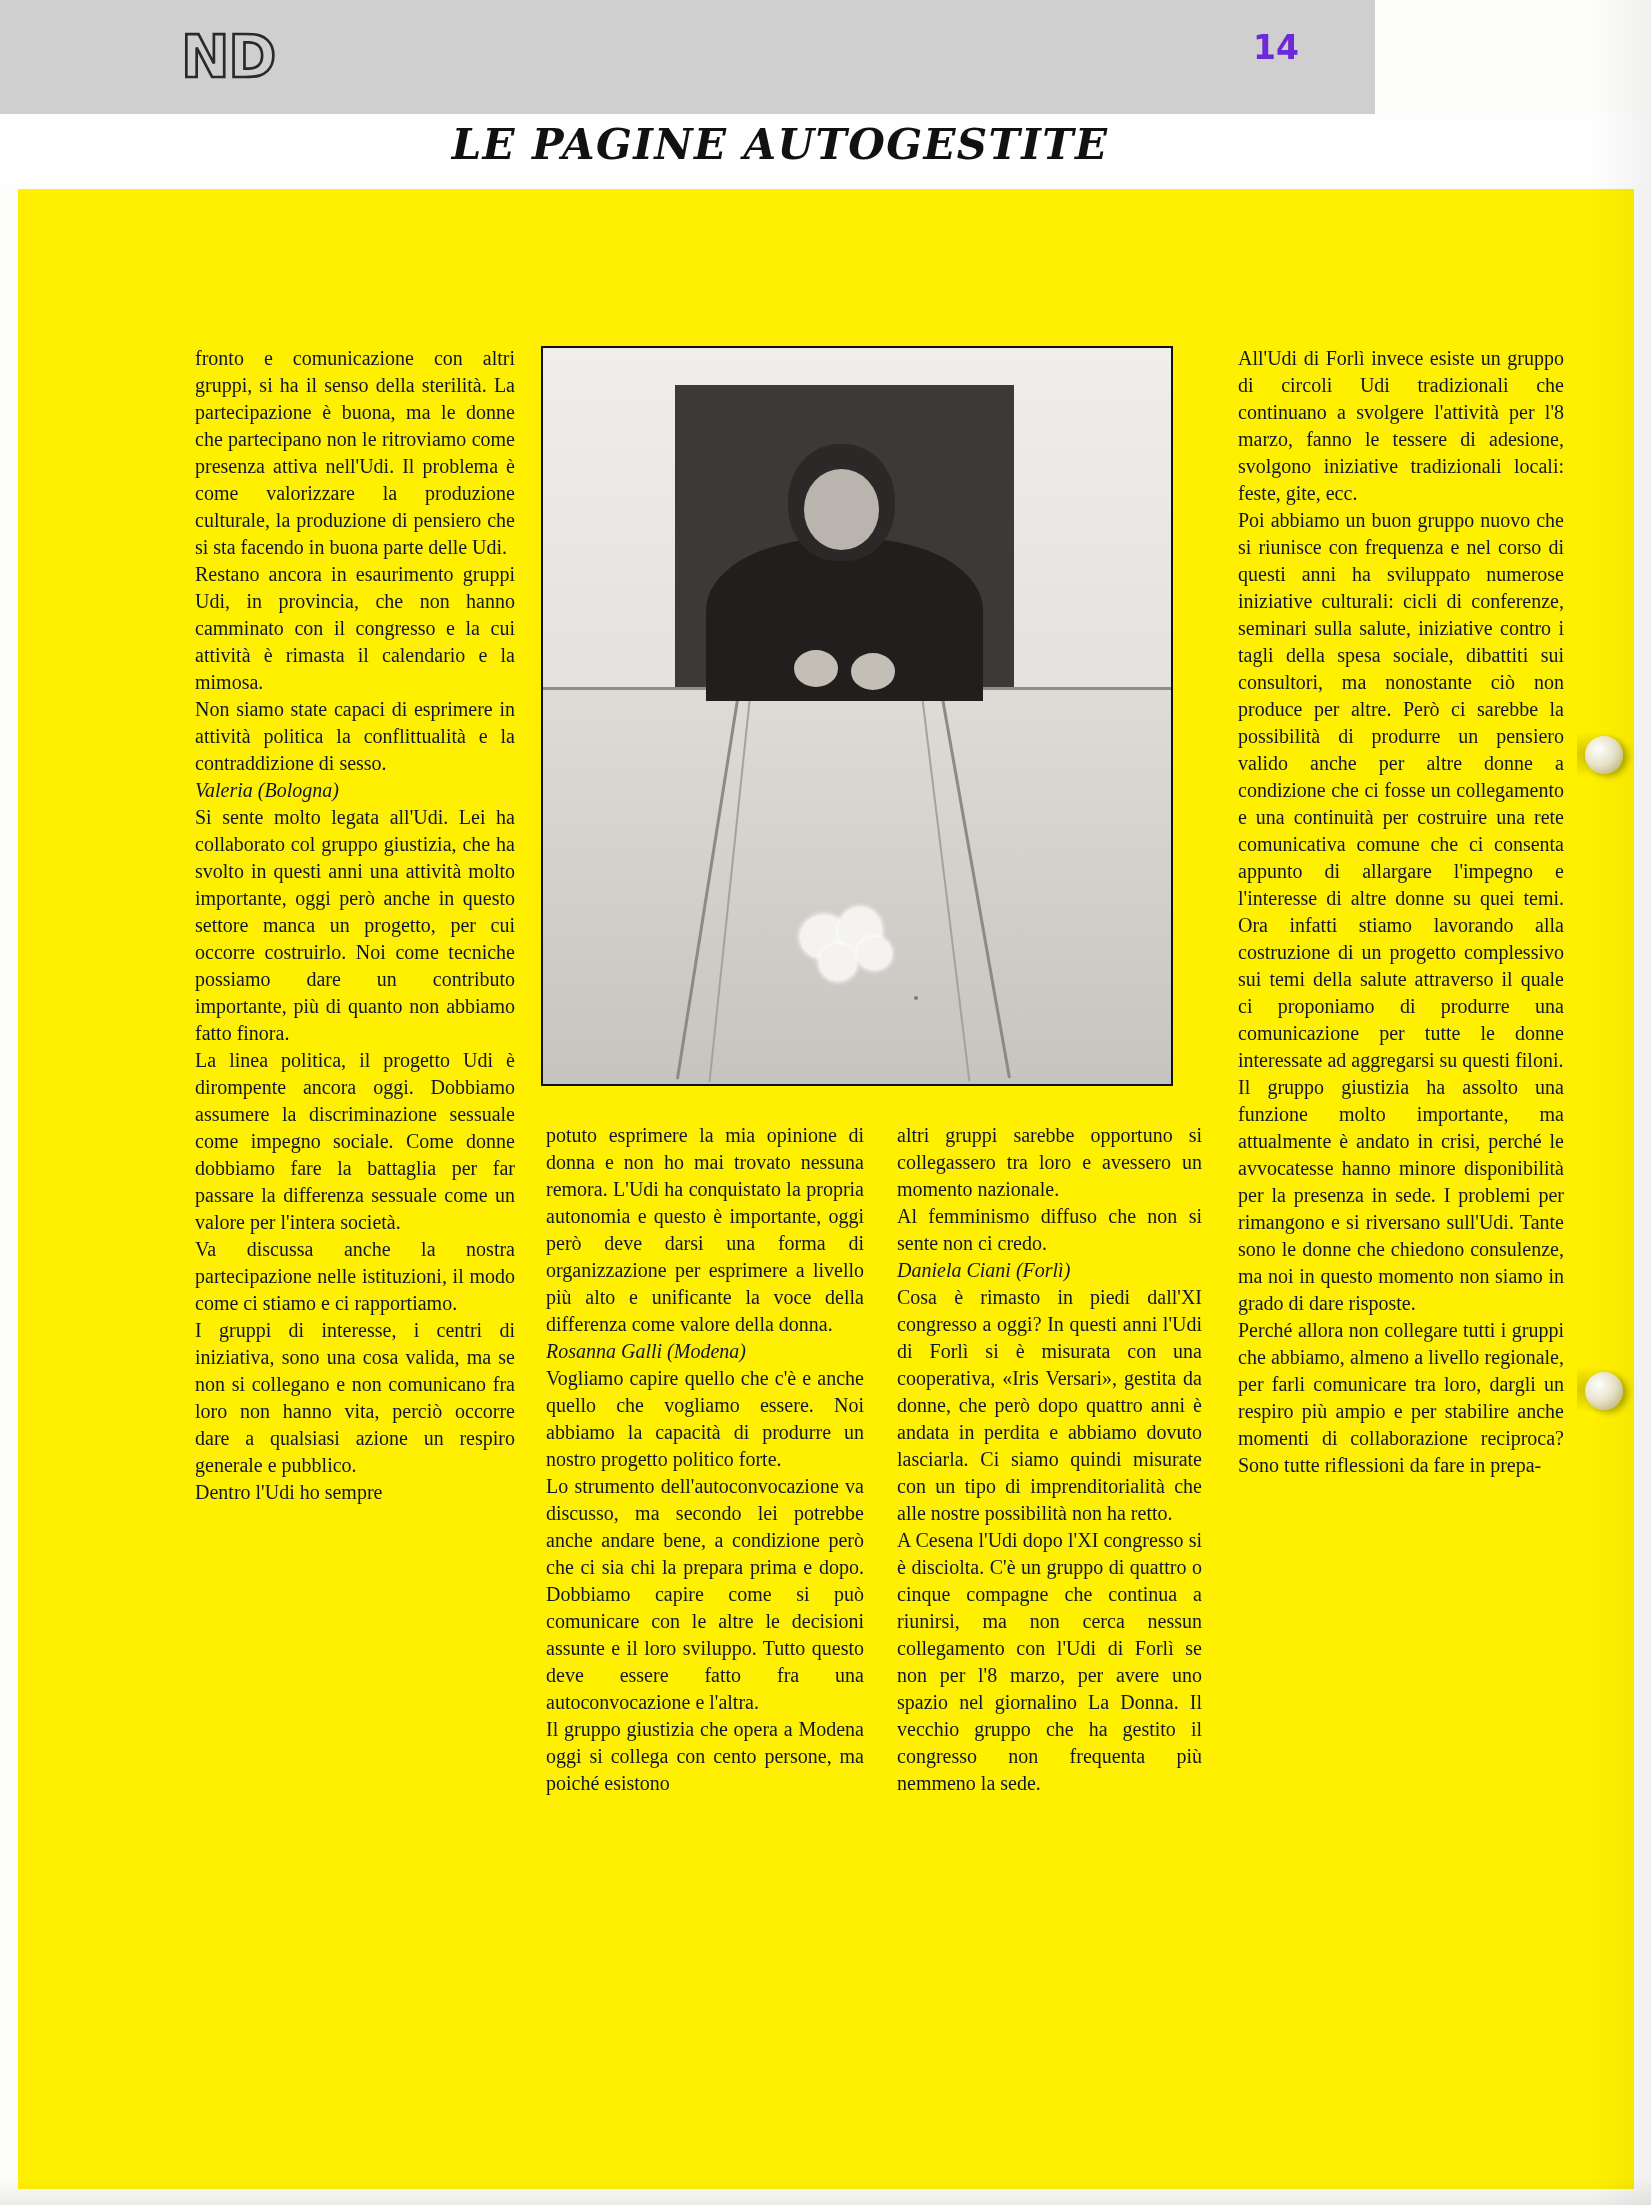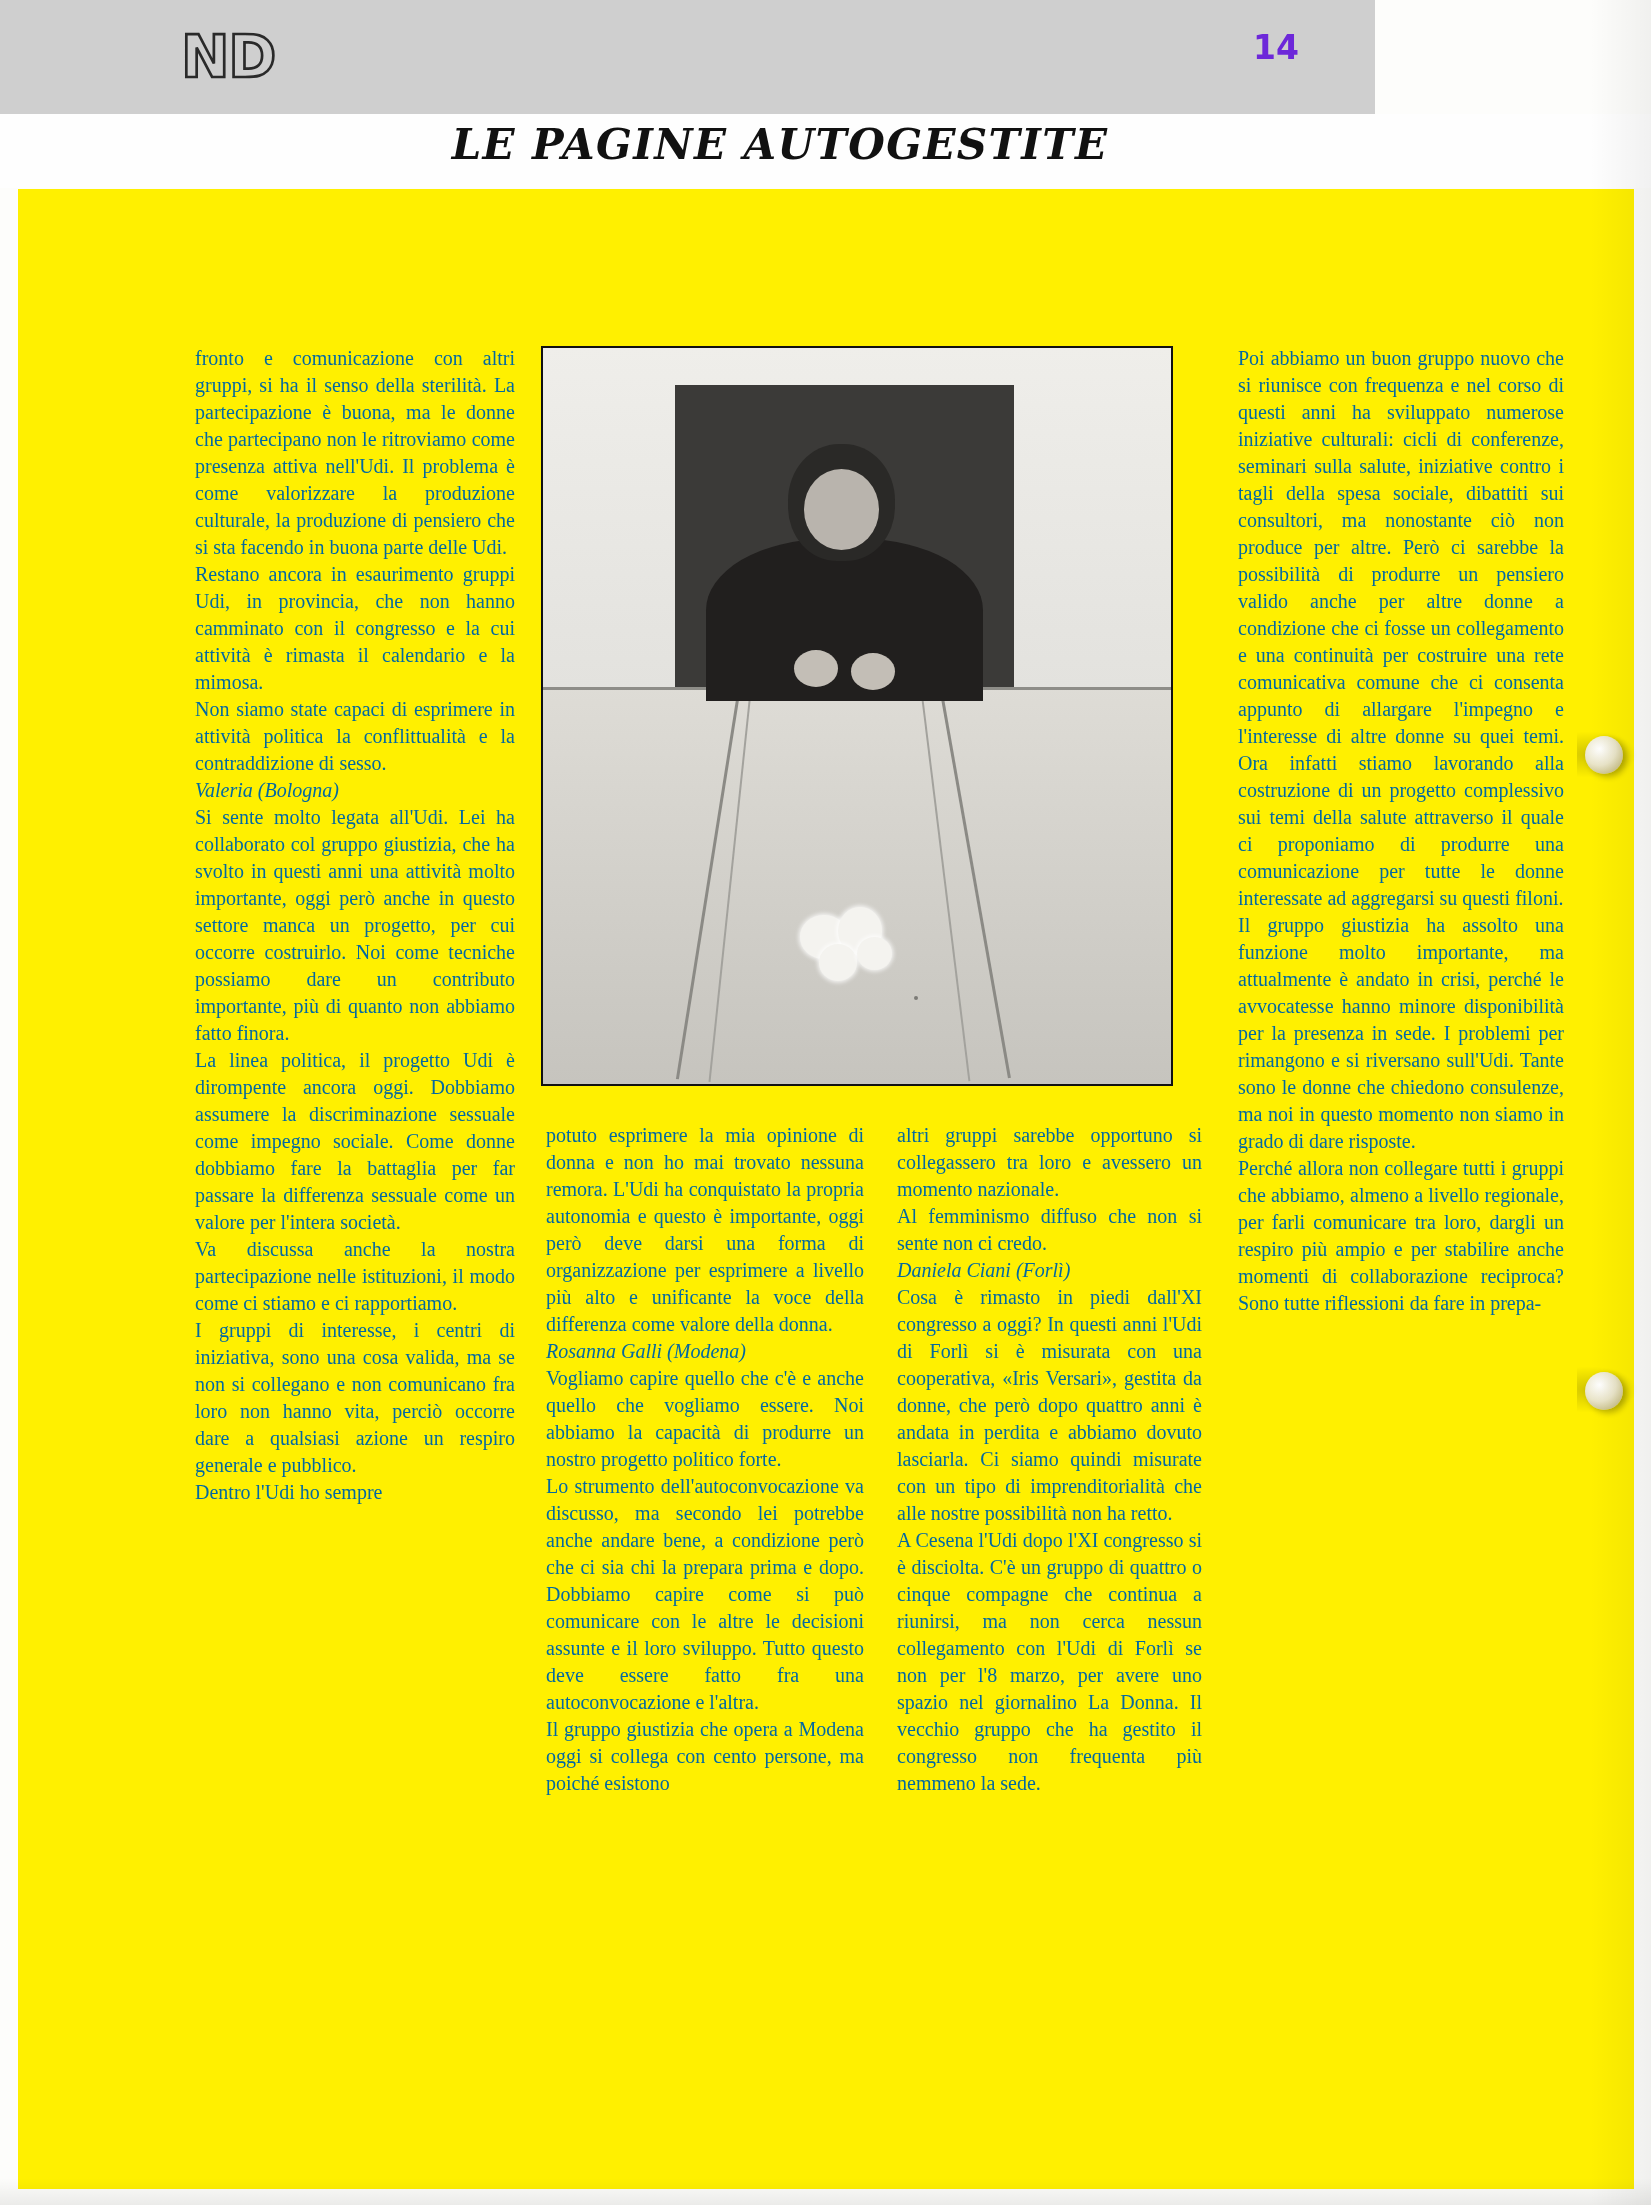--- a/index.html
+++ b/index.html
@@ -72,21 +72,21 @@
     width: 1616px;
     height: 2000px;
     background: #fff000;
   }
   
   .col {
     position: absolute;
     font-size: 20px;
     line-height: 27px;
     text-align: justify;
-    color: #0369a1;
+    color: #0f172a;
     font-family: "Liberation Serif", serif;
   }
   .col p { margin: 0; }
   .col .byline {
     font-style: italic;
     margin: 0;
   }
 
   #col1 { left: 195px;  top: 345px;  width: 320px; }
   #col2a { left: 546px; top: 1122px; width: 318px; }
@@ -292,20 +292,21 @@
 
   <div class="col" id="col3a">
     <p>altri gruppi sarebbe opportuno si collegassero tra loro e avessero un momento nazionale.</p>
     <p>Al femminismo diffuso che non si sente non ci credo.</p>
     <p class="byline">Daniela Ciani (Forlì)</p>
     <p>Cosa è rimasto in piedi dall'XI congresso a oggi? In questi anni l'Udi di Forlì si è misurata con una cooperativa, «Iris Versari», gestita da donne, che però dopo quattro anni è andata in perdita e abbiamo dovuto lasciarla. Ci siamo quindi misurate con un tipo di imprenditorialità che alle nostre possibilità non ha retto.</p>
     <p>A Cesena l'Udi dopo l'XI congresso si è disciolta. C'è un gruppo di quattro o cinque compagne che continua a riunirsi, ma non cerca nessun collegamento con l'Udi di Forlì se non per l'8 marzo, per avere uno spazio nel giornalino La Donna. Il vecchio gruppo che ha gestito il congresso non frequenta più nemmeno la sede.</p>
   </div>
 
   <div class="col" id="col4">
+    <p>All'Udi di Forlì invece esiste un gruppo di circoli Udi tradizionali che continuano a svolgere l'attività per l'8 marzo, fanno le tessere di adesione, svolgono iniziative tradizionali locali: feste, gite, ecc.</p>
     <p>Poi abbiamo un buon gruppo nuovo che si riunisce con frequenza e nel corso di questi anni ha sviluppato numerose iniziative culturali: cicli di conferenze, seminari sulla salute, iniziative contro i tagli della spesa sociale, dibattiti sui consultori, ma nonostante ciò non produce per altre. Però ci sarebbe la possibilità di produrre un pensiero valido anche per altre donne a condizione che ci fosse un collegamento e una continuità per costruire una rete comunicativa comune che ci consenta appunto di allargare l'impegno e l'interesse di altre donne su quei temi. Ora infatti stiamo lavorando alla costruzione di un progetto complessivo sui temi della salute attraverso il quale ci proponiamo di produrre una comunicazione per tutte le donne interessate ad aggregarsi su questi filoni.</p>
     <p>Il gruppo giustizia ha assolto una funzione molto importante, ma attualmente è andato in crisi, perché le avvocatesse hanno minore disponibilità per la presenza in sede. I problemi per rimangono e si riversano sull'Udi. Tante sono le donne che chiedono consulenze, ma noi in questo momento non siamo in grado di dare risposte.</p>
     <p>Perché allora non collegare tutti i gruppi che abbiamo, almeno a livello regionale, per farli comunicare tra loro, dargli un respiro più ampio e per stabilire anche momenti di collaborazione reciproca? Sono tutte riflessioni da fare in prepa-</p>
   </div>
 
   <div class="hole-shade s1"></div>
   <div class="hole h1"></div>
   <div class="hole-shade s2"></div>
   <div class="hole h2"></div>
 

